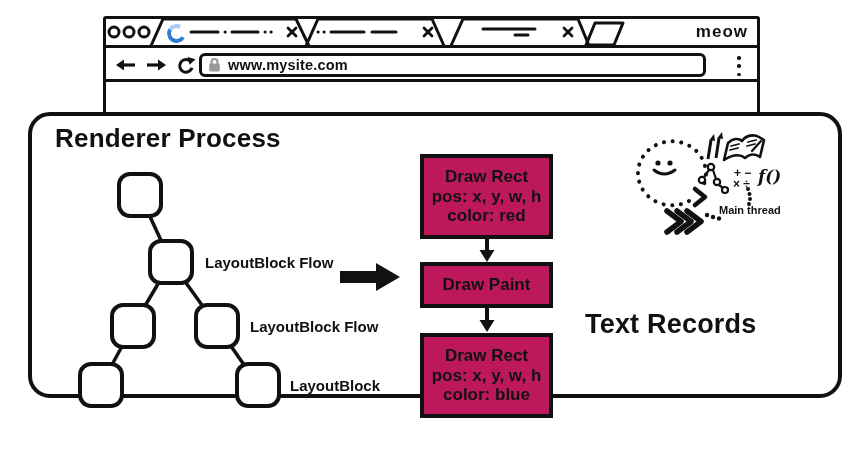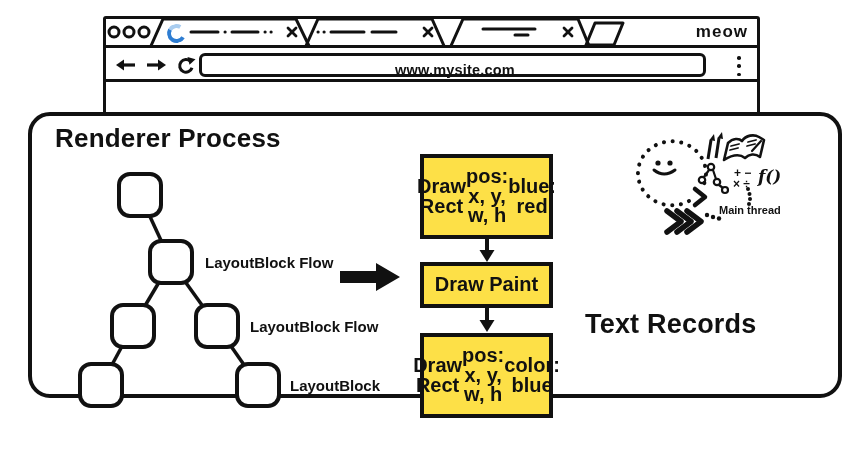--- a/index.html
+++ b/index.html
@@ -39,21 +39,21 @@
     transform:rotate(-15deg);
   }
   .navbar{position:relative;height:34px;border-bottom:3px solid var(--ink);}
   .nav-icon{position:absolute;top:9px;cursor:pointer;}
   .icon-back{left:9px;}
   .icon-forward{left:39px;}
   .icon-reload{left:69px;}
   .urlbox{
     position:absolute;left:93px;top:5px;width:507px;height:24px;
     border:3px solid var(--ink);border-radius:6px;background:#fff;
-    display:flex;align-items:center;gap:6px;padding-left:5px;cursor:text;flex-direction:column;
+    display:flex;align-items:center;gap:6px;padding-left:5px;cursor:text;
   }
   .url-text{font-size:14.5px;font-weight:700;letter-spacing:.2px;}
   .kebab{position:absolute;left:627px;top:6px;width:12px;height:24px;cursor:pointer;
          display:flex;flex-direction:column;align-items:center;justify-content:space-between;padding:2px 0;}
   .kebab i{width:3.5px;height:3.5px;border-radius:50%;background:var(--ink);}
 
   
   .panel{
     position:absolute;left:28px;top:112px;width:814px;height:286px;
     border:4px solid var(--ink);border-radius:22px;background:#fff;z-index:2;
@@ -64,23 +64,23 @@
     position:absolute;width:46px;height:46px;border:4px solid var(--ink);
     border-radius:13px;background:#fff;
   }
   .n1{left:85px;top:56px;}  .n2{left:116px;top:123px;}
   .n3{left:78px;top:187px;} .n4{left:162px;top:187px;}
   .n5{left:46px;top:246px;} .n6{left:203px;top:246px;}
   .tree-label{position:absolute;font-size:15px;font-weight:800;white-space:nowrap;}
   .l1{left:173px;top:138px;} .l2{left:218px;top:202px;} .l3{left:258px;top:261px;}
   .big-arrow{position:absolute;left:308px;top:147px;}
   .pbox{
-    position:absolute;left:388px;width:133px;border:4px solid var(--ink);background:#fde047;
-    display:flex;flex-direction:row;align-items:center;justify-content:center;
-    font-size:20px;font-weight:800;line-height:19.5px;text-align:center;
+    position:absolute;left:388px;width:133px;border:4px solid var(--ink);background:#be185d;
+    display:flex;flex-direction:column;align-items:center;justify-content:center;
+    font-size:17px;font-weight:800;line-height:19.5px;text-align:center;
   }
   .b1{top:38px;height:85px;} .b2{top:146px;height:46px;} .b3{top:217px;height:85px;}
   .down-arrow{position:absolute;left:446px;}
   .a1{top:122px;} .a2{top:192px;}
   .paint-heading{position:absolute;left:553px;top:193px;font-size:27px;font-weight:800;letter-spacing:.2px;}
   .doodle{position:absolute;left:596px;top:14px;}
   .mt-label{position:absolute;left:687px;top:88px;font-size:11px;font-weight:800;white-space:nowrap;}
 </style>
 </head>
 <body>
@@ -196,21 +196,21 @@
     <div class="tree-label l2">LayoutBlock Flow</div>
     <div class="tree-label l3">LayoutBlock</div>
 
     <svg class="big-arrow" width="60" height="28" viewBox="0 0 60 28">
       <polygon class="fillink" points="0,8 36,8 36,0 60,14 36,28 36,20 0,20"></polygon>
     </svg>
 
     <div class="pbox b1">
       <div>Draw Rect</div>
       <div>pos: x, y, w, h</div>
-      <div>blue: red</div>
+      <div>color: red</div>
     </div>
     <svg class="down-arrow a1" width="18" height="24" viewBox="0 0 18 24">
       <line class="stroke" x1="9" y1="0" x2="9" y2="13" stroke-width="4"></line>
       <polygon class="fillink" points="1.5,12 16.5,12 9,24"></polygon>
     </svg>
     <div class="pbox b2">
       <div>Draw Paint</div>
     </div>
     <svg class="down-arrow a2" width="18" height="24" viewBox="0 0 18 24">
       <line class="stroke" x1="9" y1="0" x2="9" y2="13" stroke-width="4"></line>

